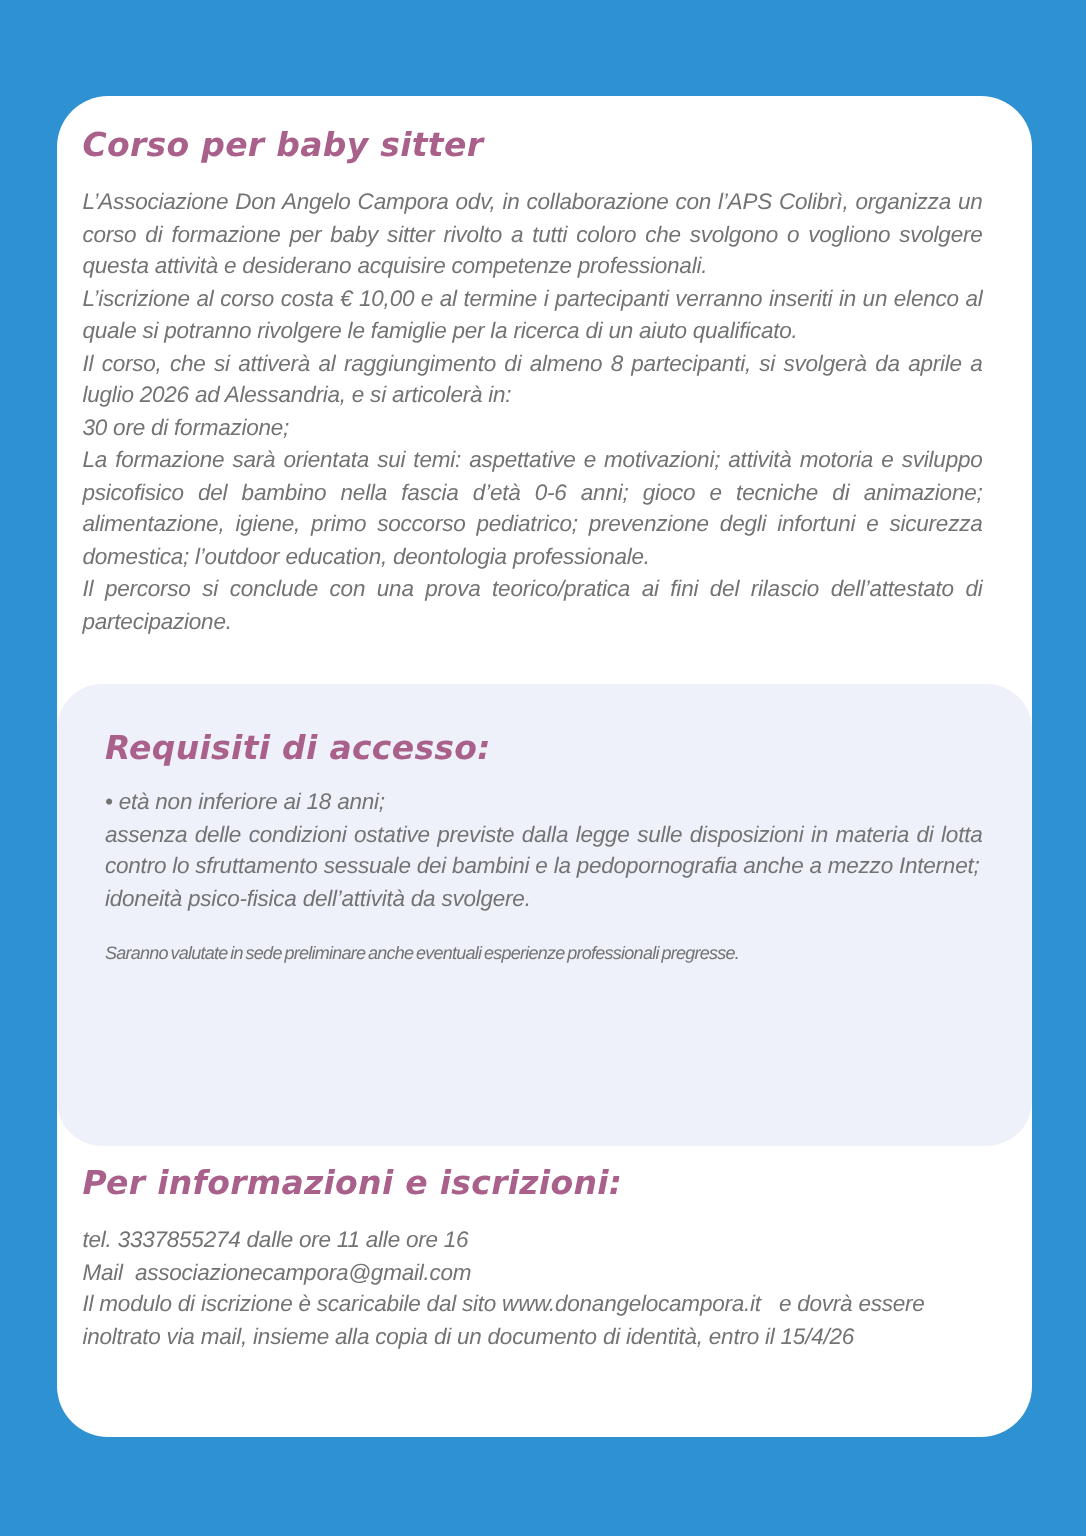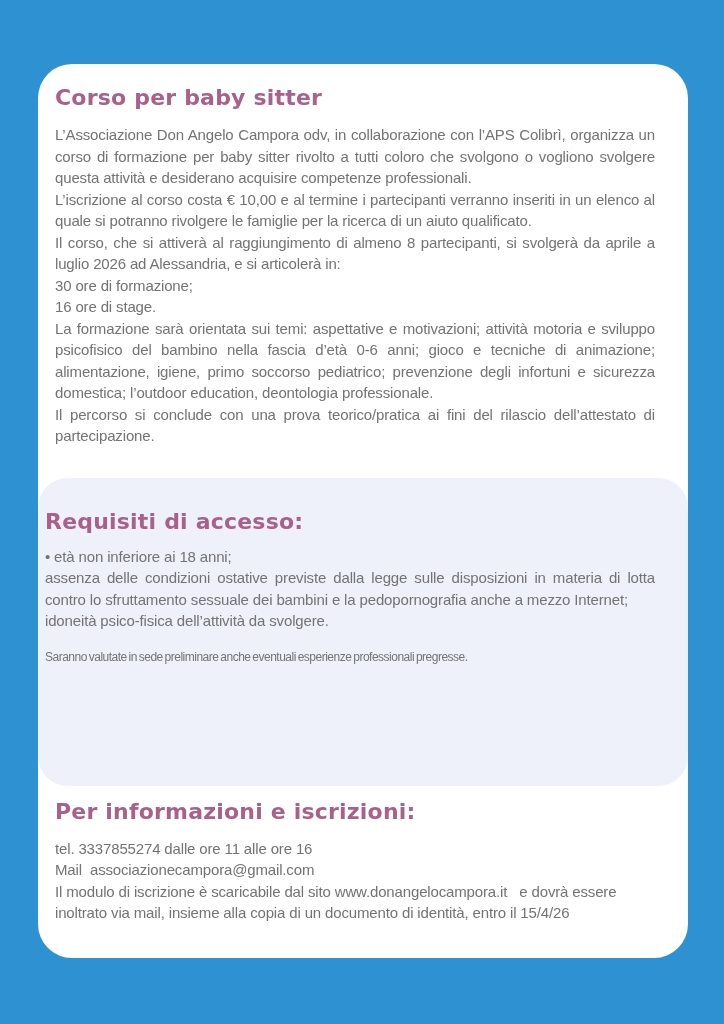--- a/index.html
+++ b/index.html
@@ -10,20 +10,21 @@
   }
   body { background: #2e91d2; position: relative; }
 
   .card {
     position: absolute;
     left: 38px; top: 64px;
     width: 650px; height: 894px;
     background: #ffffff;
     border-radius: 34px;
     overflow: hidden;
+    font-style: italic;
   }
 
   .section-heading {
     font-family: "DejaVu Sans", sans-serif;
     font-weight: 700;
     font-size: 22px;
     line-height: 28px;
     letter-spacing: 0.2px;
     color: #a9608a;
   }
@@ -37,21 +38,21 @@
 
   .course-section { padding: 20px 33px 0 17px; }
   .course-section .section-heading { margin-bottom: 12px; }
   .course-section p { text-align: justify; }
 
   .requirements-panel {
     margin-top: 31px;
     height: 308px;
     background: #eef1fa;
     border-radius: 30px;
-    padding: 30px 33px 0 7px;
+    padding: 30px 33px 0 32px;
   }
   .requirements-panel .section-heading { margin-bottom: 10px; }
   .requirements-panel .req-item { text-align: justify; }
   .requirements-panel .req-note {
     margin-top: 15px;
     white-space: nowrap;
     font-size: 12px;
     letter-spacing: -0.5px;
     word-spacing: -1px;
   }
@@ -65,21 +66,20 @@
 
 <div class="card">
 
   <div class="course-section">
     <div class="section-heading">Corso per baby sitter</div>
     <div class="body-text">
       <p>L’Associazione Don Angelo Campora odv, in collaborazione con l’APS Colibrì, organizza un corso di formazione per baby sitter rivolto a tutti coloro che svolgono o vogliono svolgere questa attività e desiderano acquisire competenze professionali.</p>
       <p>L’iscrizione al corso costa € 10,00 e al termine i partecipanti verranno inseriti in un elenco al quale si potranno rivolgere le famiglie per la ricerca di un aiuto qualificato.</p>
       <p>Il corso, che si attiverà al raggiungimento di almeno 8 partecipanti, si svolgerà da aprile a luglio 2026 ad Alessandria, e si articolerà in:</p>
       <p>30 ore di formazione;</p>
-      <p>16 ore di stage.</p>
       <p>La formazione sarà orientata sui temi: aspettative e motivazioni; attività motoria e sviluppo psicofisico del bambino nella fascia d’età 0-6 anni; gioco e tecniche di animazione; alimentazione, igiene, primo soccorso pediatrico; prevenzione degli infortuni e sicurezza domestica; l’outdoor education, deontologia professionale.</p>
       <p>Il percorso si conclude con una prova teorico/pratica ai fini del rilascio dell’attestato di partecipazione.</p>
     </div>
   </div>
 
   <div class="requirements-panel">
     <div class="section-heading">Requisiti di accesso:</div>
     <div class="body-text">
       <p class="req-item">• età non inferiore ai 18 anni;</p>
       <p class="req-item">assenza delle condizioni ostative previste dalla legge sulle disposizioni in materia di lotta contro lo sfruttamento sessuale dei bambini e la pedopornografia anche a mezzo Internet;</p>

